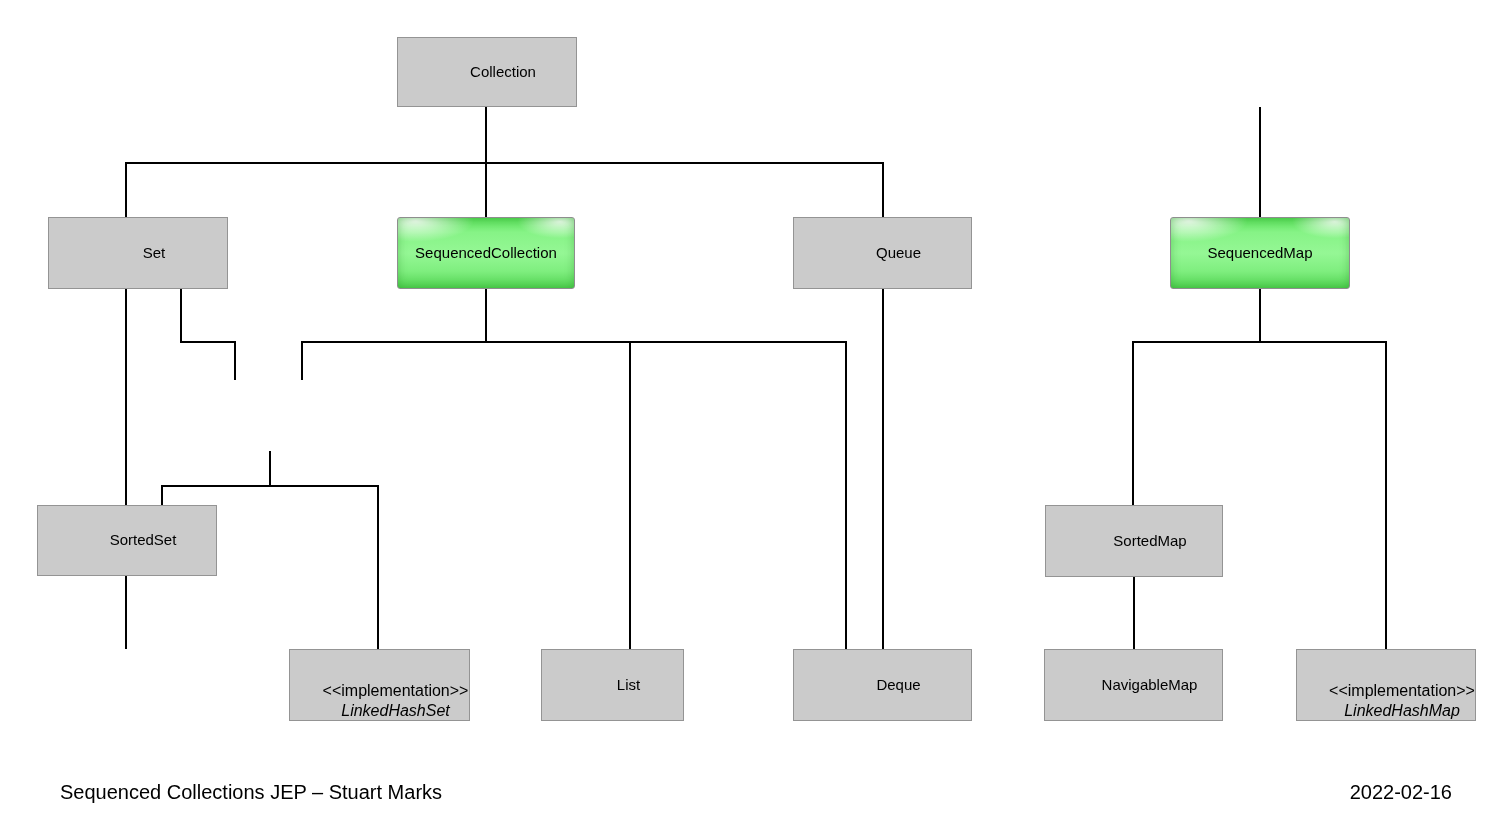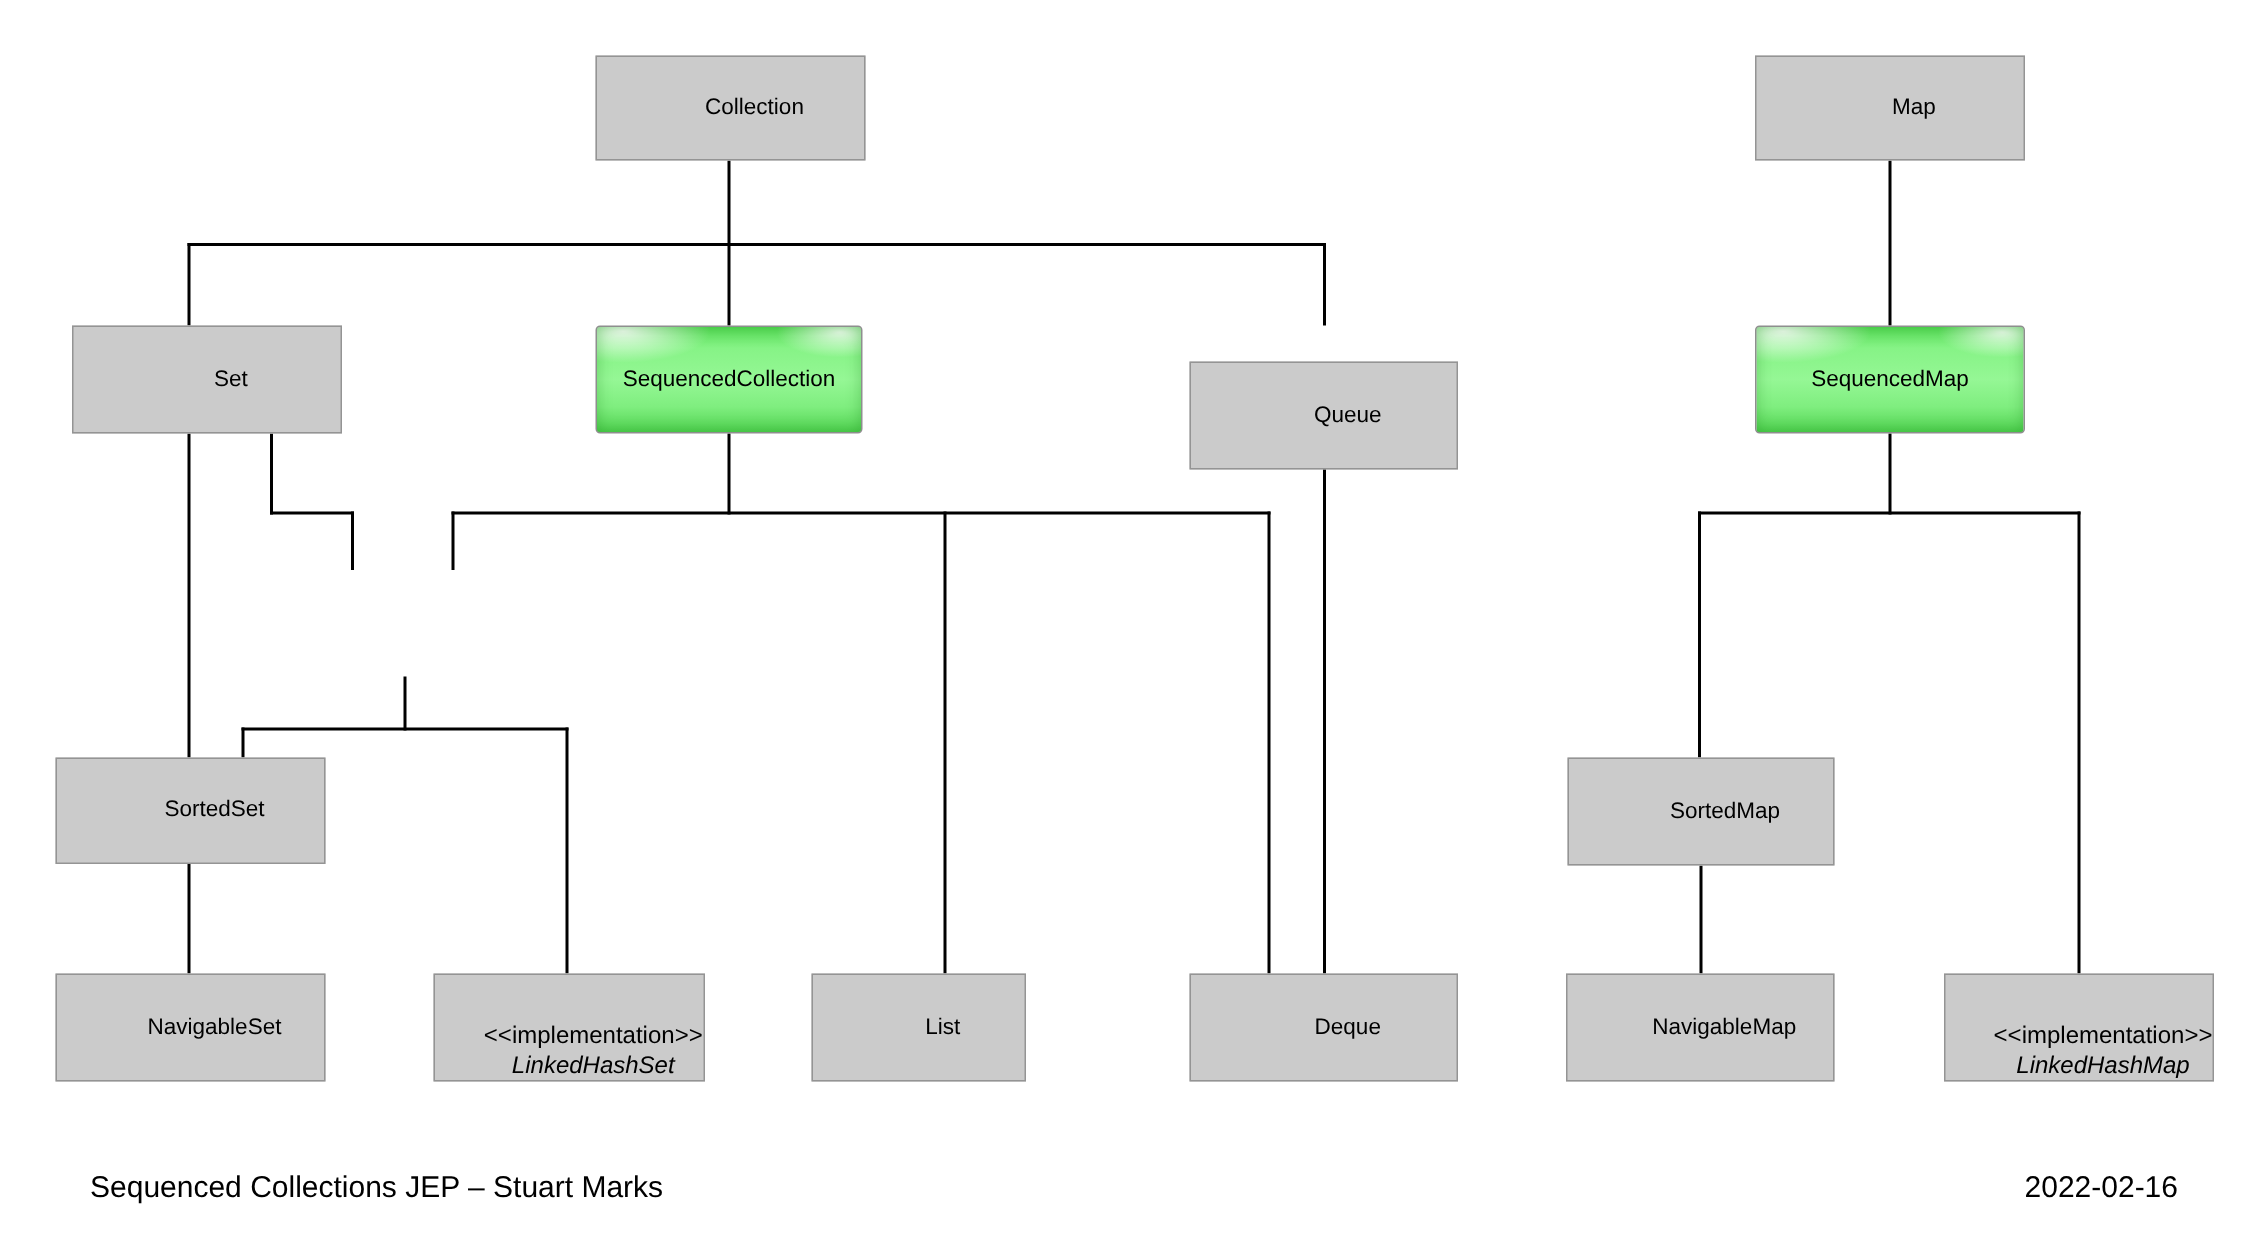--- a/index.html
+++ b/index.html
@@ -54,48 +54,42 @@
   <div class="line" style="left:1259px;top:107px;width:2px;height:110px;"></div>
   <div class="line" style="left:1259px;top:289px;width:2px;height:54px;"></div>
   <div class="line" style="left:1132px;top:341px;width:255px;height:2px;"></div>
   <div class="line" style="left:1132px;top:341px;width:2px;height:164px;"></div>
   <div class="line" style="left:1385px;top:341px;width:2px;height:308px;"></div>
   <div class="line" style="left:1133px;top:577px;width:2px;height:72px;"></div>
 
   <div class="node gray" style="left:397px;top:37px;width:180px;height:70px;">
     <span>Collection</span>
   </div>
-  <div class="node gray" style="left:1170px;top:37px;width:180px;height:70px;">
-    <span>Map</span>
-  </div>
 
   <div class="node gray" style="left:37px;top:217px;width:180px;height:72px;margin-left:11px;">
     <span>Set</span>
   </div>
   <div class="node green" style="left:397px;top:217px;width:178px;height:72px;">
     <span>SequencedCollection</span>
   </div>
-  <div class="node gray" style="left:793px;top:217px;width:179px;height:72px;margin-top:24px;">
+  <div class="node gray" style="left:793px;top:217px;width:179px;height:72px;">
     <span>Queue</span>
   </div>
   <div class="node green" style="left:1170px;top:217px;width:180px;height:72px;">
     <span>SequencedMap</span>
   </div>
 
 
   <div class="node gray" style="left:37px;top:505px;width:180px;height:71px;">
     <span>SortedSet</span>
   </div>
   <div class="node gray" style="left:1045px;top:505px;width:178px;height:72px;">
     <span>SortedMap</span>
   </div>
 
-  <div class="node gray" style="left:37px;top:649px;width:180px;height:72px;">
-    <span>NavigableSet</span>
-  </div>
   <div class="node gray" style="left:289px;top:649px;width:181px;height:72px;">
     <span class="stereotype">&lt;&lt;implementation&gt;&gt;</span>
     <span class="impl-label">LinkedHashSet</span>
   </div>
   <div class="node gray" style="left:541px;top:649px;width:143px;height:72px;">
     <span>List</span>
   </div>
   <div class="node gray" style="left:793px;top:649px;width:179px;height:72px;">
     <span>Deque</span>
   </div>

